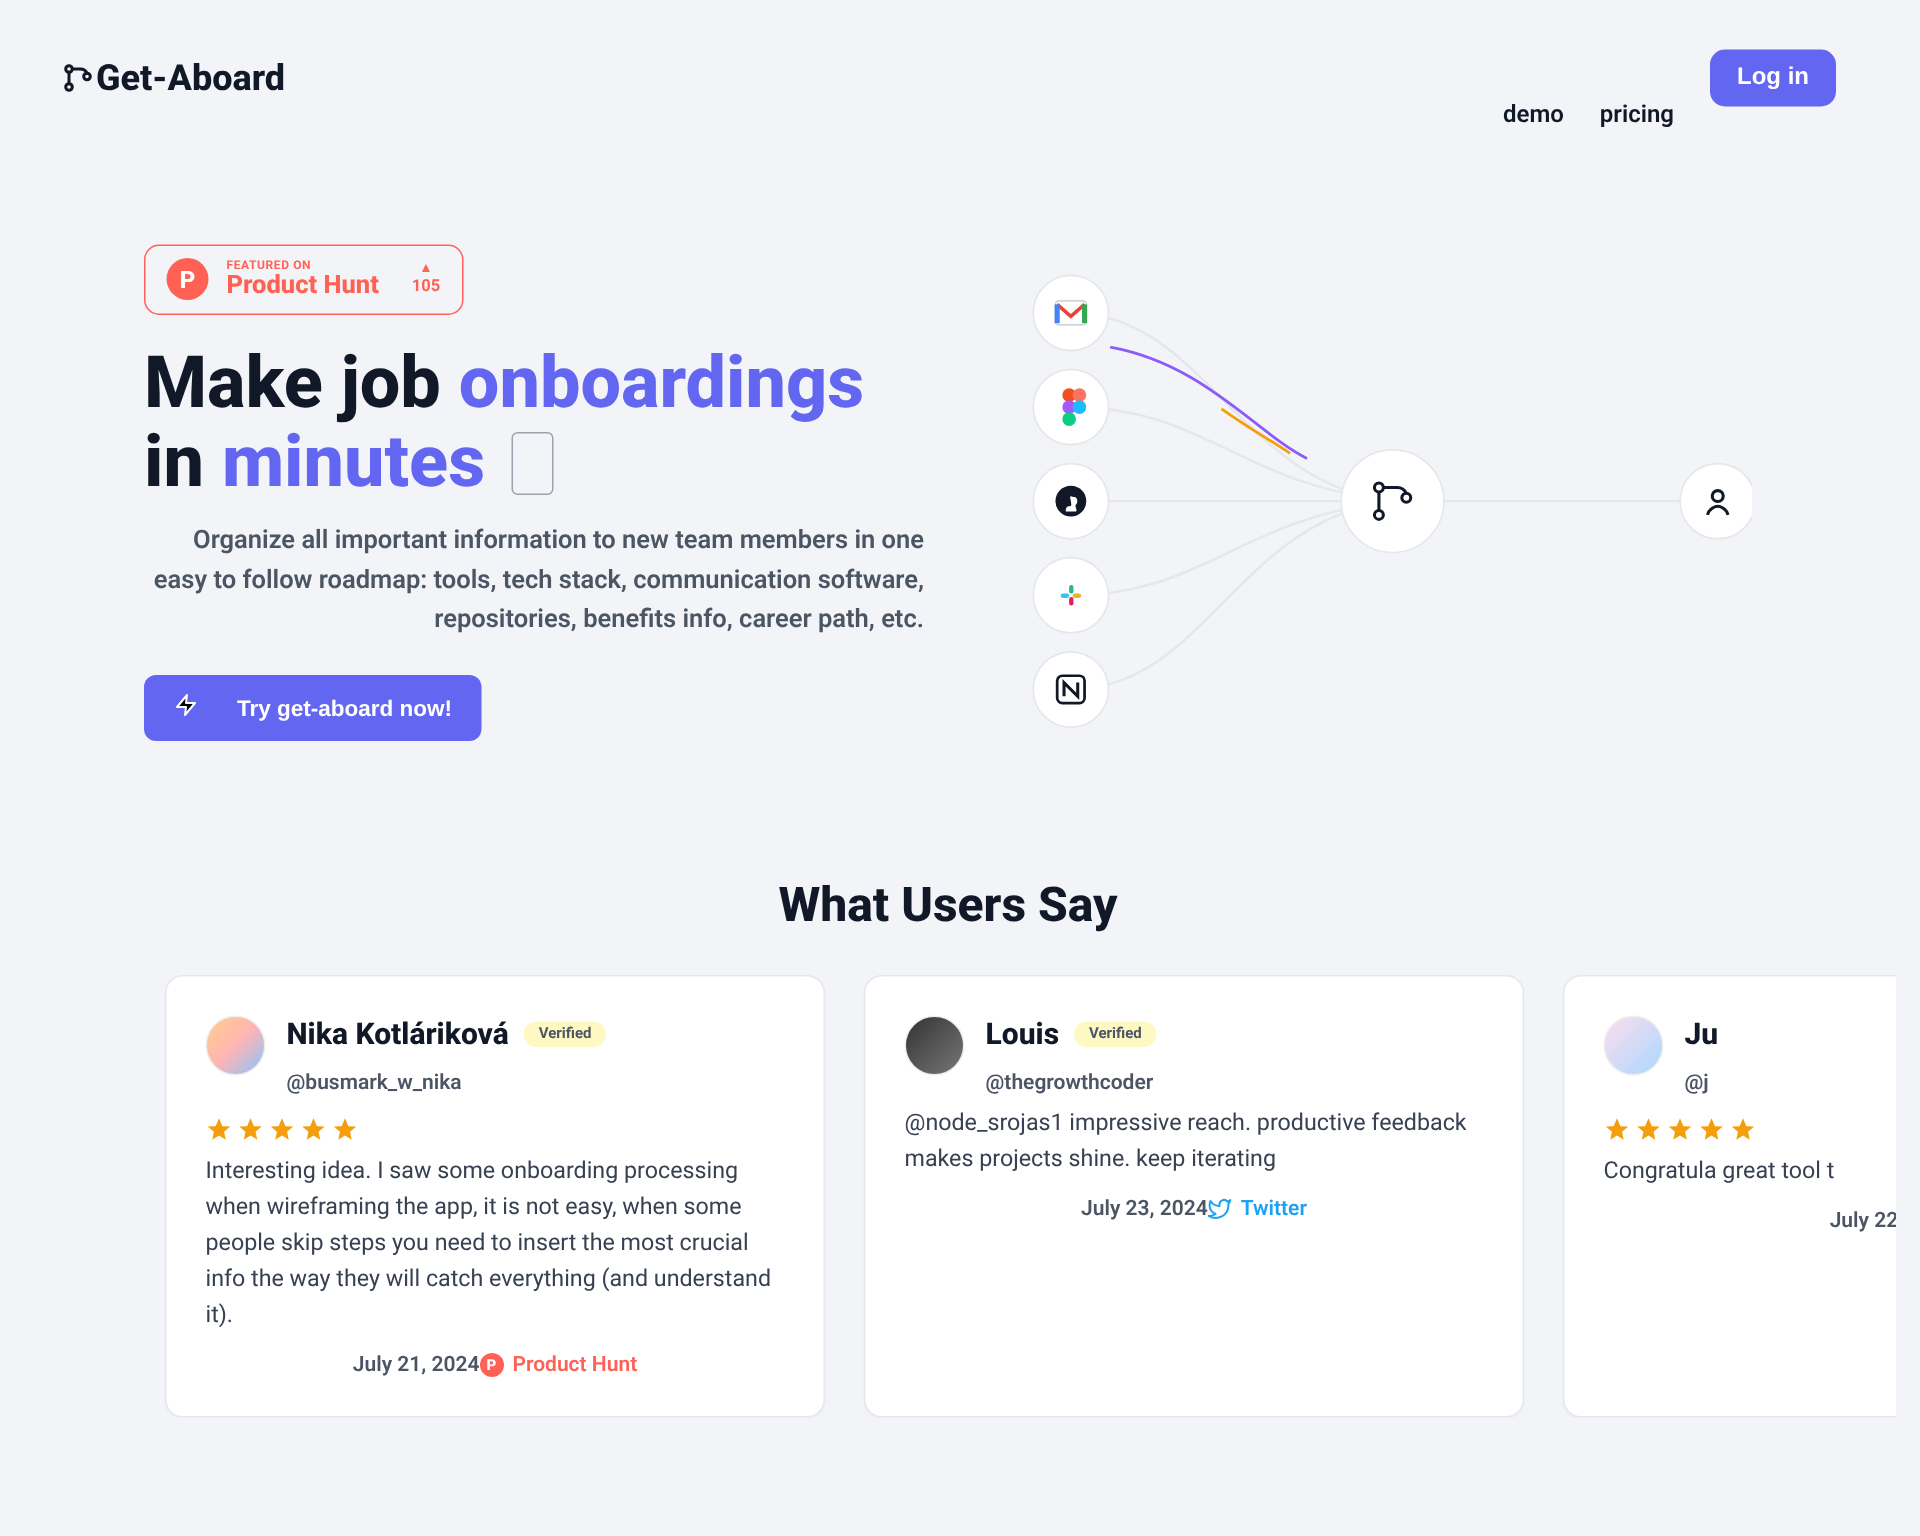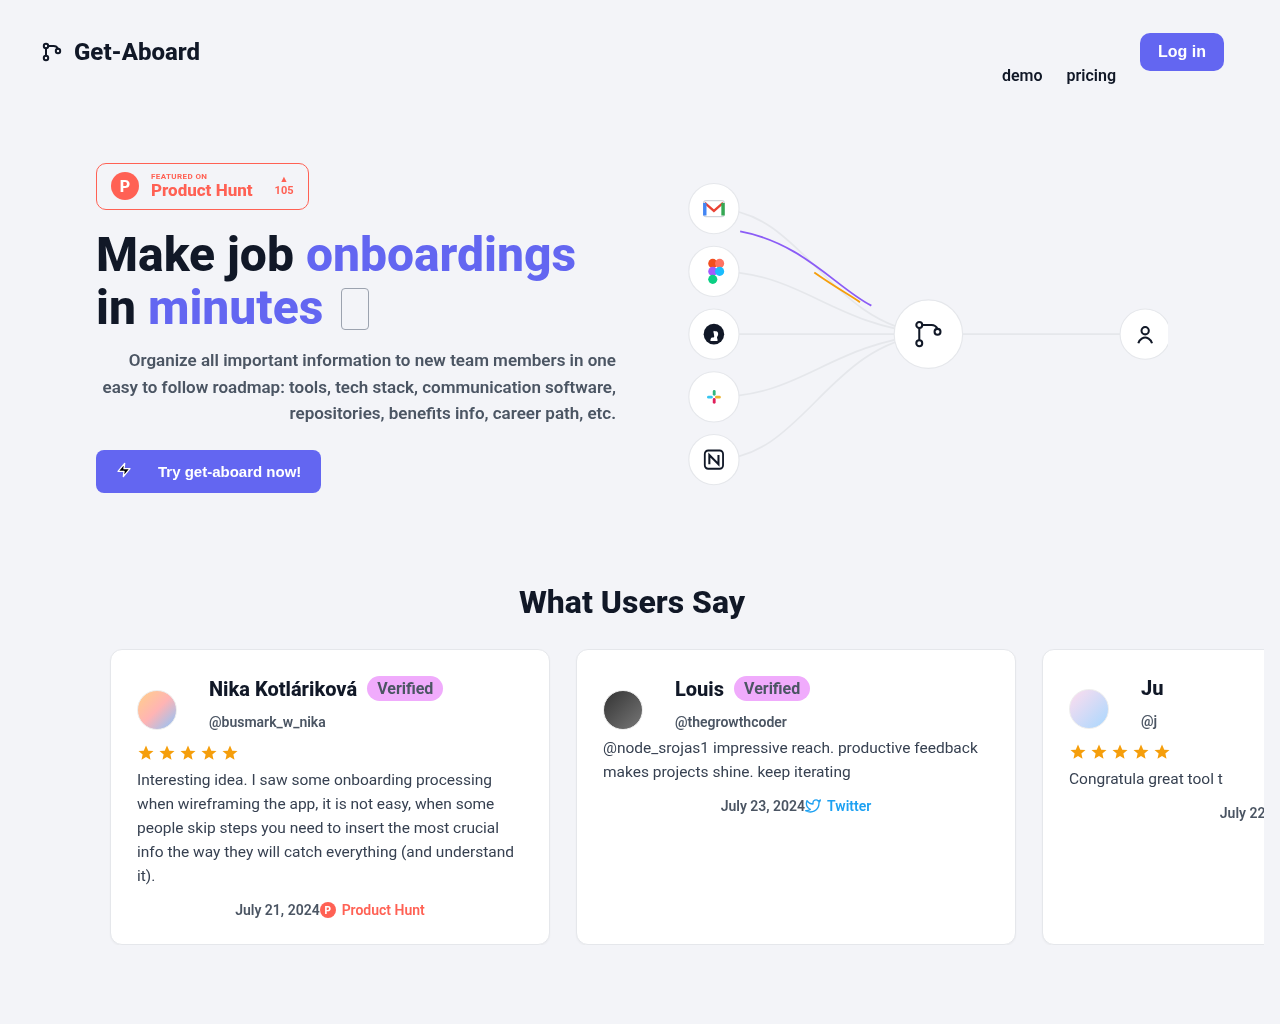--- a/index.html
+++ b/index.html
@@ -31,21 +31,20 @@
   
   .header {
     display: flex;
     align-items: center;
     justify-content: space-between;
     padding: 18px 40px;
   }
   .brand {
     display: flex;
     align-items: center;
-    gap: 10px;
     font-size: 24px;
     font-weight: 800;
     cursor: pointer;
   }
   .brand svg { display: block; }
   .nav {
     display: flex;
     align-items: center;
     gap: 24px;
   }
@@ -169,34 +168,34 @@
   .card {
     background: var(--card-bg);
     border: 1px solid var(--card-border);
     border-radius: 12px;
     width: 440px;
     flex: 0 0 440px;
     padding: 26px;
     box-shadow: 0 1px 2px rgba(0,0,0,0.04);
   }
   .card-head {
-    display: flex; align-items: flex-end; gap: 32px;
+    display: flex; align-items: flex-start; gap: 14px;
   }
   .avatar {
     width: 40px; height: 40px; border-radius: 50%;
     background: linear-gradient(135deg,#ffd089,#ffb4b4,#87c5ff);
     border: 1px solid #eee;
   }
   .avatar.b { background: linear-gradient(135deg,#333,#777); }
   .avatar.c { background: linear-gradient(135deg,#fde,#a8d8ff); }
   .name-line { display: flex; align-items: center; gap: 10px; }
   .user-name { font-size: 20px; font-weight: 800; }
   .verified {
-    background: #f0abfc; color: #4B5563;
-    font-size: 16px; font-weight: 700;
+    background: #fef9c3; color: #4B5563;
+    font-size: 10px; font-weight: 700;
     padding: 3px 10px; border-radius: 999px;
   }
   .handle { color: var(--muted); font-size: 14px; font-weight: 600; margin-top: 13px; }
   .stars { display: flex; gap: 3px; margin: 14px 0 6px 0; }
   .stars svg { fill: var(--star); }
   .card-body {
     color: #374151; font-size: 15.5px; line-height: 1.55;
     margin: 6px 0 14px 0;
   }
   .card-foot {

